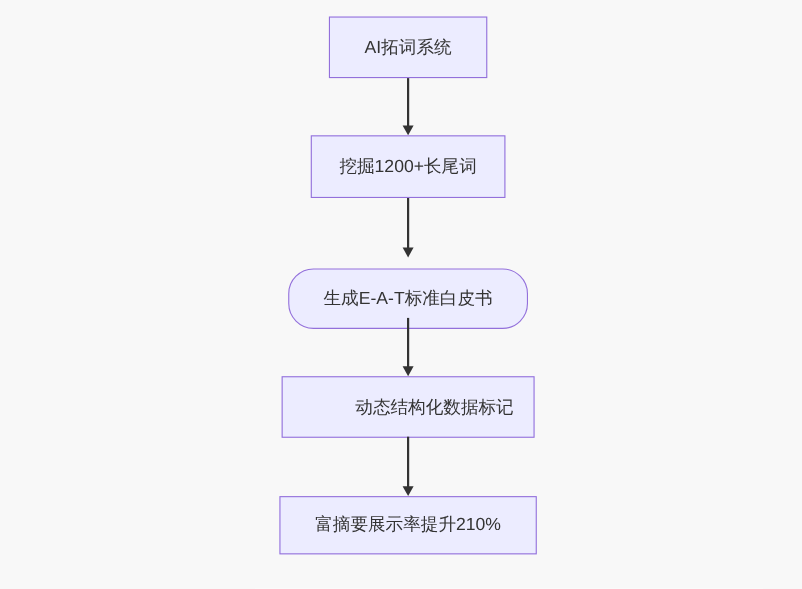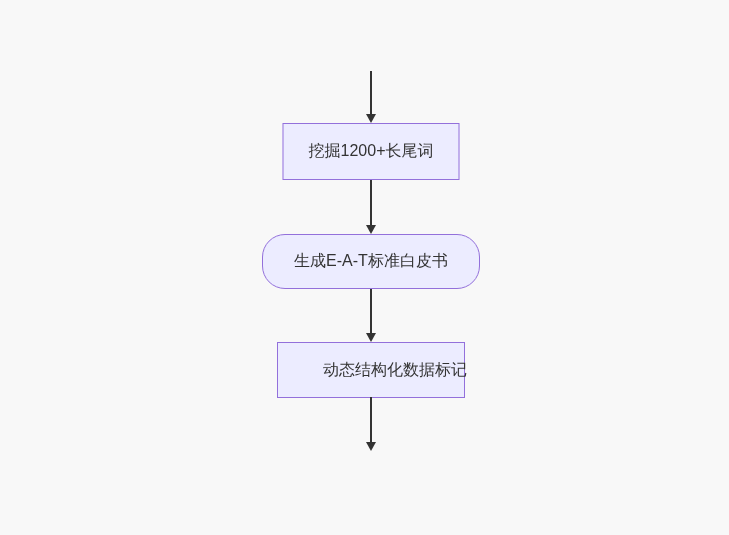--- a/index.html
+++ b/index.html
@@ -26,22 +26,22 @@
     font-size: 16px;
     display: flex;
     align-items: center;
     justify-content: center;
     box-sizing: border-box;
     text-align: center;
     white-space: nowrap;
   }
   .n1 { top: 15px;  width: 144px; height: 56px; }
   .n2 { top: 123px; width: 177px; height: 57px; }
-  .n3 { top: 234px; width: 218px; height: 55px; border-radius: 23px; }
-  .n4 { top: 342px; width: 188px; height: 56px; padding-left: 48px; }
+  .n3 { top: 244px; width: 218px; height: 55px; border-radius: 23px; }
+  .n4 { top: 342px; width: 230px; height: 56px; padding-left: 48px; }
   .n5 { top: 451px; width: 234px; height: 53px; }
 
   .flow-arrow {
     position: absolute;
     left: 371px;
     transform: translateX(-50%);
     width: 12px;
   }
   .a1 { top: 71px;  height: 52px; }
   .a2 { top: 180px; height: 54px; }
@@ -67,20 +67,23 @@
     border-left: 5px solid transparent;
     border-right: 5px solid transparent;
     border-top: 9px solid #333333;
   }
 </style>
 </head>
 <body>
 
 <div class="canvas">
 
+  <div class="flow-node n1">
+    <span>AI拓词系统</span>
+  </div>
 
   <div class="flow-arrow a1">
     <div class="arrow-line"></div>
     <div class="arrow-head"></div>
   </div>
 
   <div class="flow-node n2">
     <span>挖掘1200+长尾词</span>
   </div>
 
@@ -100,14 +103,17 @@
 
   <div class="flow-node n4">
     <span>动态结构化数据标记</span>
   </div>
 
   <div class="flow-arrow a4">
     <div class="arrow-line"></div>
     <div class="arrow-head"></div>
   </div>
 
+  <div class="flow-node n5">
+    <span>富摘要展示率提升210%</span>
+  </div>
 
 </div>
 
 </body></html>

